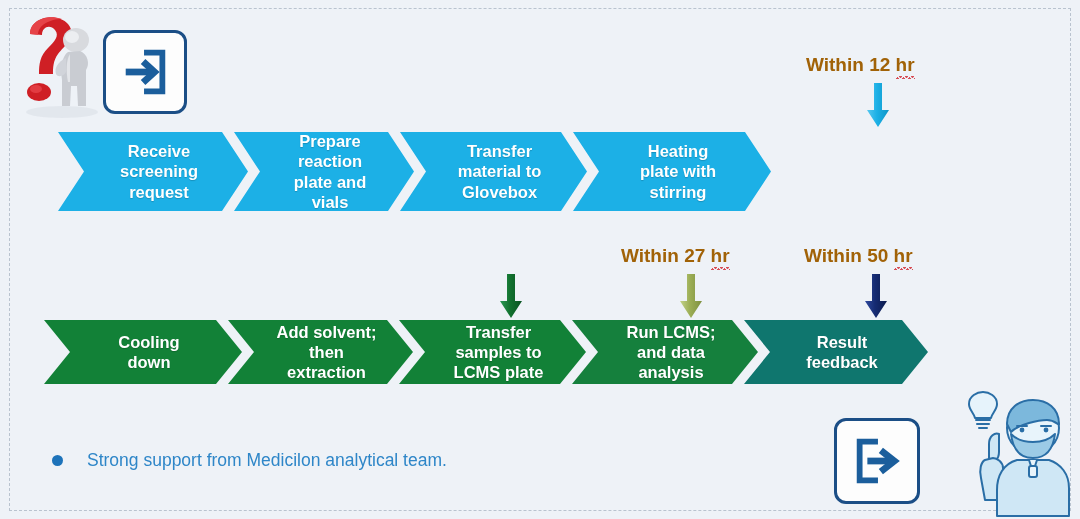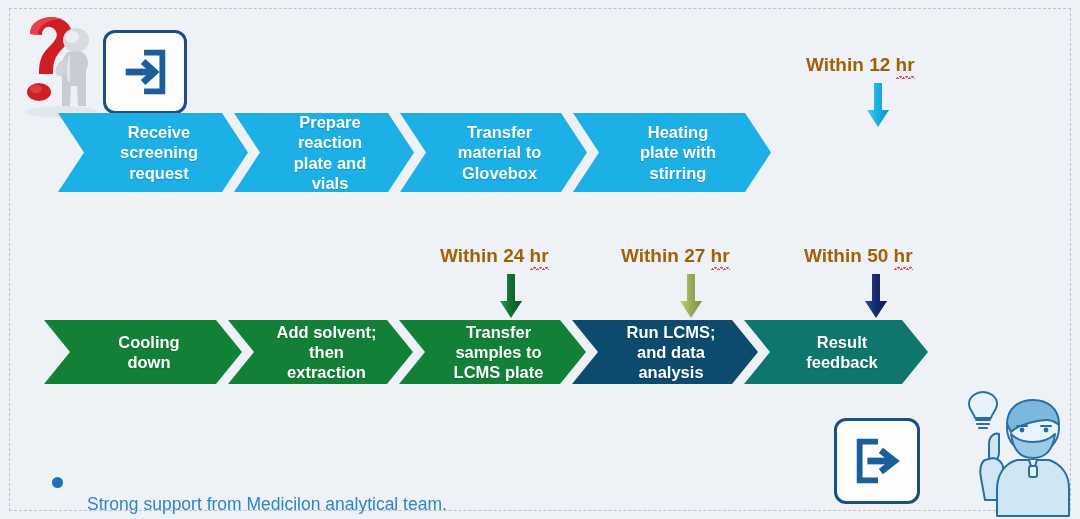--- a/index.html
+++ b/index.html
@@ -31,21 +31,21 @@
     box-sizing: border-box;
     pointer-events: none;
   }
 
   
   .row {
     position: absolute;
     display: flex;
     align-items: stretch;
   }
-  #row-top  { left: 58px; top: 113px;  height: 79px; }
+  #row-top  { left: 58px; top: 132px;  height: 79px; }
   #row-bot  { left: 44px; top: 320px;  height: 64px; }
 
   .chev {
     position: relative;
     height: 100%;
     display: flex;
     align-items: center;
     justify-content: center;
     color: #ffffff;
     font-weight: bold;
@@ -59,21 +59,21 @@
     padding: 0 18px 0 30px;
   }
   .chev.first {
     -webkit-clip-path: polygon(0 0, calc(100% - 26px) 0, 100% 50%, calc(100% - 26px) 100%, 0 100%, 26px 50%);
     clip-path: polygon(0 0, calc(100% - 26px) 0, 100% 50%, calc(100% - 26px) 100%, 0 100%, 26px 50%);
   }
   .chev + .chev { margin-left: -14px; }
 
   .c-cyan  { background: #1CB0E6; }
   .c-green { background: #128137; }
-  .c-olive { background: #0c4a6e; }
+  .c-olive { background: #15803d; }
   .c-navy  { background: #0f766e; }
 
   .chev .lbl { display: block; width: 100%; }
 
   
   .callout {
     position: absolute;
     text-align: center;
     font-weight: bold;
     font-size: 19px;
@@ -115,21 +115,20 @@
   #bullet-line .dot {
     width: 11px; height: 11px;
     border-radius: 50%;
     background: #1D73BA;
     flex: 0 0 auto;
   }
   #bullet-line .bullet-text {
     font-size: 17.5px;
     color: #2E86C8;
     font-weight: normal;
-    margin-top: 44px;
   }
 
   
   .art { position: absolute; }
   #art-question { left: 12px; top: 8px;  width: 96px; height: 112px; }
   #art-login-box { left: 103px; top: 30px; width: 84px; height: 84px; }
   #art-logout-box { left: 834px; top: 418px; width: 86px; height: 86px; }
   #art-scientist { left: 955px; top: 390px; width: 120px; height: 128px; }
 
   .icon-box {
@@ -218,23 +217,20 @@
         <linearGradient id="g12" x1="0" y1="0" x2="1" y2="0">
           <stop offset="0" stop-color="#56c8f0"></stop>
             <stop offset=".45" stop-color="#1CB0E6"></stop>
             <stop offset="1" stop-color="#0e95c6"></stop>
         </linearGradient>
       </defs>
       <path d="M9 0 L17 0 L17 27 L24 27 L13 44 L2 27 L9 27 Z" fill="url(#g12)"></path>
     </svg>
   </div>
 
-  <div class="callout" style="left:440px; top:245px;">
-    <span class="txt"><span>Within 24 </span><span class="hr-word">hr</span></span>
-  </div>
   <div class="down-arrow" style="left:498px; top:274px; height:46px;">
     <svg viewBox="0 0 26 46" width="26" height="46" aria-hidden="true">
       <defs>
         <linearGradient id="g24" x1="0" y1="0" x2="1" y2="0">
           <stop offset="0" stop-color="#2a9a55"></stop>
             <stop offset=".45" stop-color="#12722f"></stop>
             <stop offset="1" stop-color="#0a5322"></stop>
         </linearGradient>
       </defs>
       <path d="M9 0 L17 0 L17 27 L24 27 L13 44 L2 27 L9 27 Z" fill="url(#g24)"></path>

